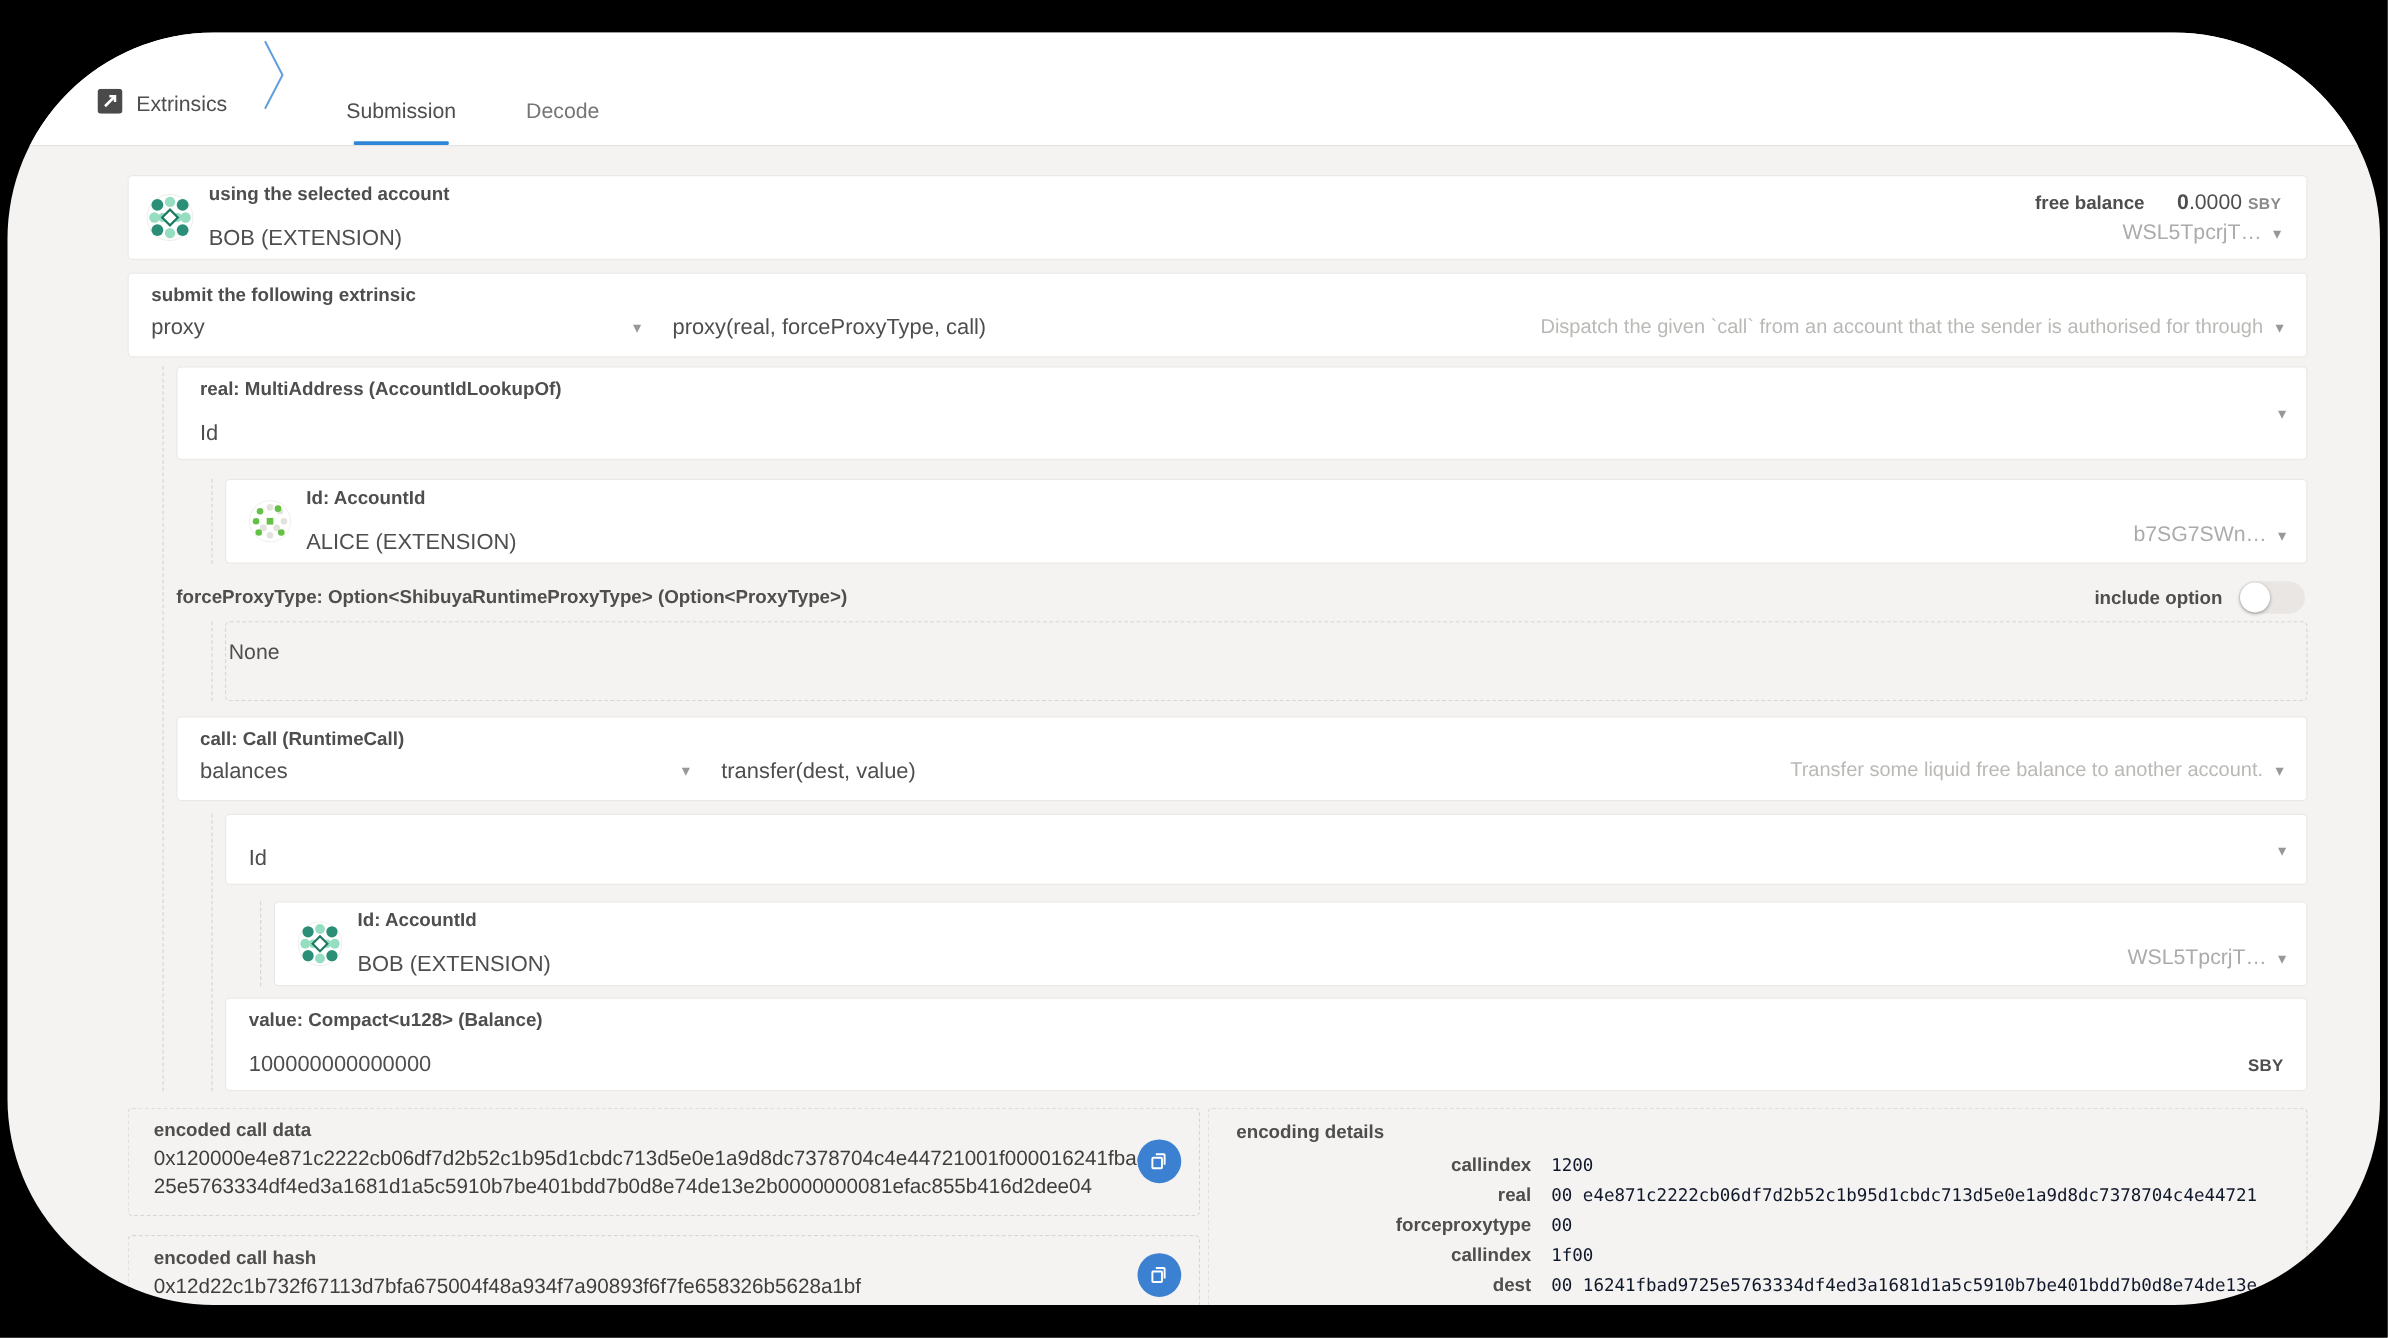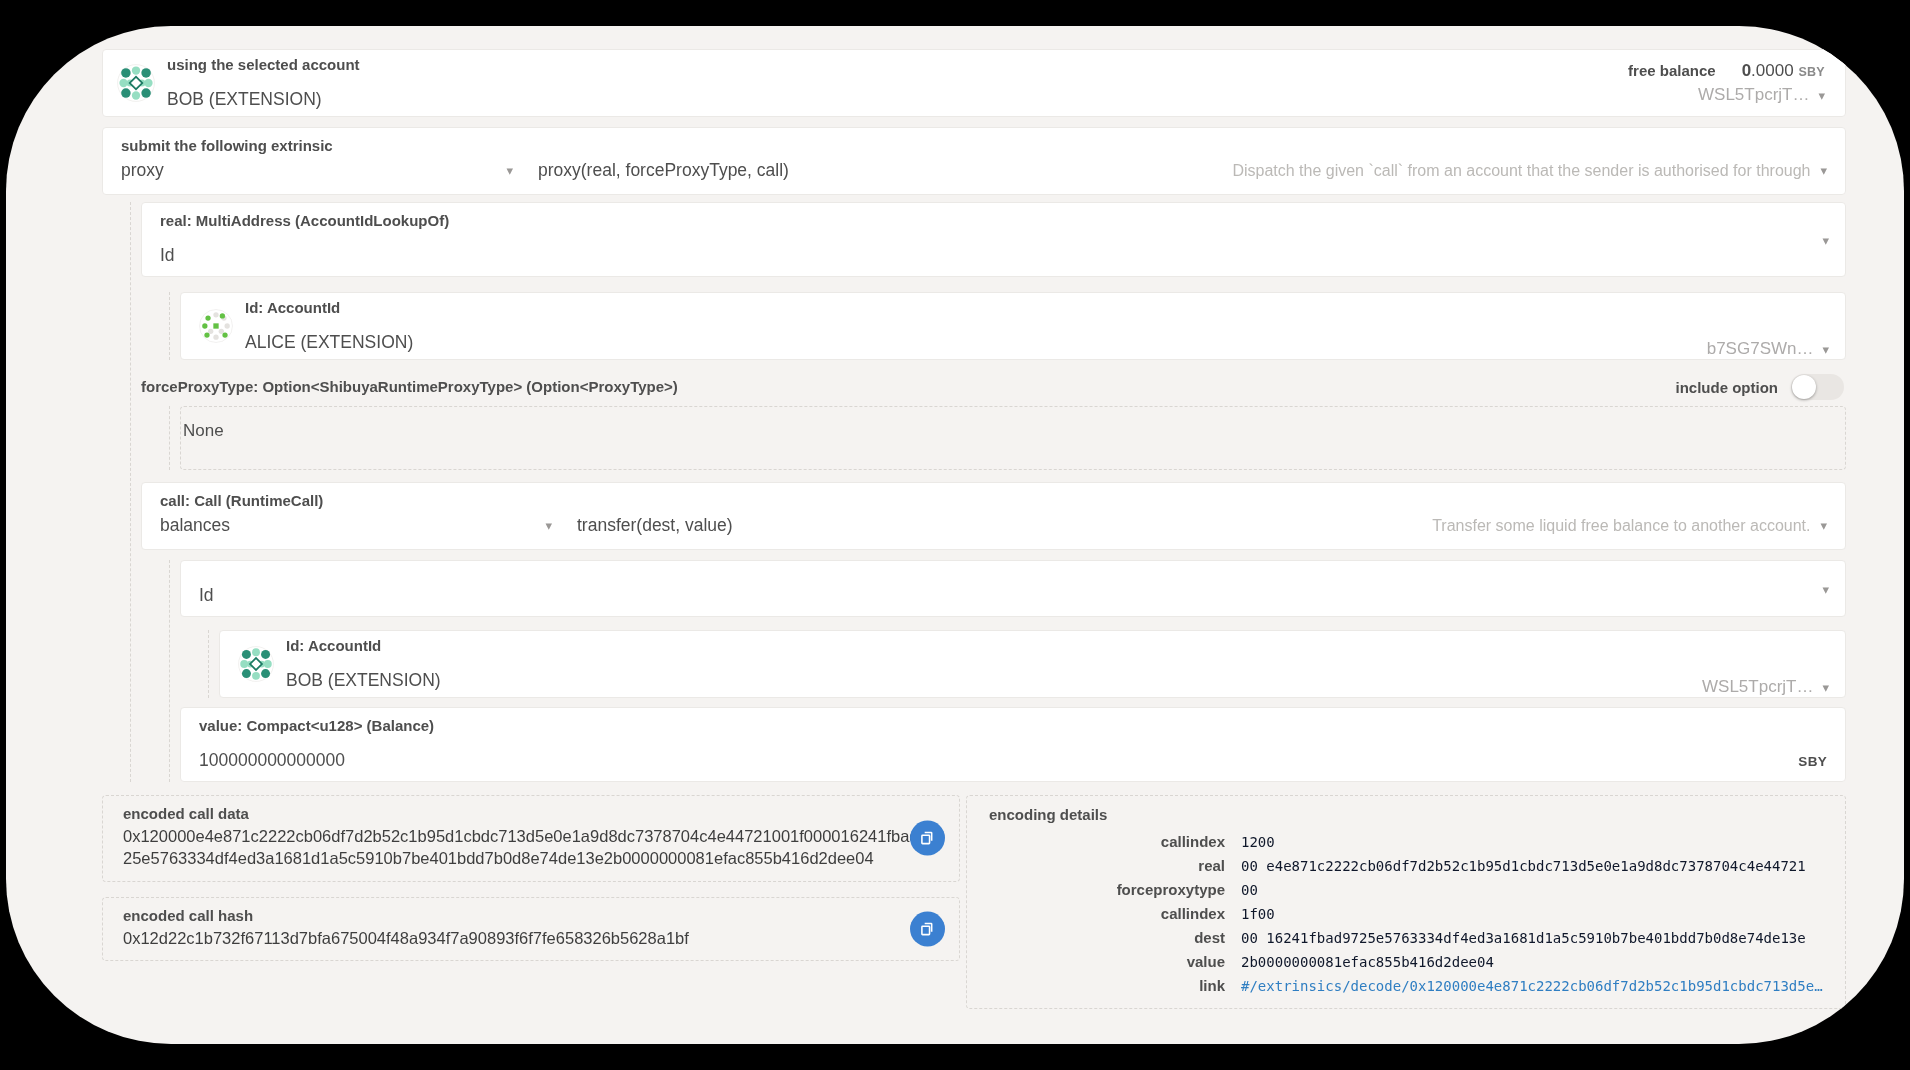--- a/index.html
+++ b/index.html
@@ -38,21 +38,21 @@
   .row2 { display:flex; align-items:center; margin-top:5px; }
   .dd { width:392px; display:flex; justify-content:space-between; align-items:center; font-size:17.5px; color:#4e4e4e; cursor:pointer; }
   .method { margin-left:25px; font-size:17.5px; color:#4e4e4e; }
   .docs { margin-left:auto; color:#bbb9b6; font-size:16px; display:flex; align-items:center; gap:10px; cursor:pointer; white-space:nowrap; }
 
   .nest { margin-left:28px; padding-left:10px; border-left:1px dashed #d9d6d2; }
   .mb15 { margin-bottom:15px; } .mb14 { margin-bottom:14px; } .mb13 { margin-bottom:13px; }
   .mb12 { margin-bottom:12px; } .mb10 { margin-bottom:10px; } .mb9 { margin-bottom:9px; }
 
   .id-card { display:flex; align-items:center; min-height:61px; padding:6px 18px; }
-  .id-card .addr { position:absolute; right:16px; bottom:0; }
+  .id-card .addr { position:absolute; right:16px; bottom:12px; }
 
   .fpt-row { display:flex; align-items:center; justify-content:space-between; margin:4px 0 6px; }
   .inc { display:flex; align-items:center; gap:13px; font-size:15px; font-weight:700; color:#4e4e4e; margin-right:2px; }
   .toggle { width:53px; height:26px; border-radius:13px; background:#e9e6e3; position:relative; cursor:pointer; }
   .toggle::after { content:""; position:absolute; left:1px; top:1px; width:24px; height:24px; border-radius:50%; background:#fff; box-shadow:0 1px 3px rgba(0,0,0,.35); }
 
   .dashed-box { border:1px dashed #d9d6d2; border-radius:4px; }
   .none-box { padding:14px 2px 28px; font-size:17px; color:#4e4e4e; }
 
   .value-card .sby { position:absolute; right:18px; bottom:12px; font-size:13.5px; font-weight:700; color:#4e4e4e; letter-spacing:.3px; }
@@ -68,20 +68,40 @@
   .enc-grid { display:grid; grid-template-columns:236px 1fr; column-gap:16px; row-gap:7px; margin-top:9px; align-items:baseline; }
   .enc-label { text-align:right; font-size:15px; font-weight:700; color:#4e4e4e; }
   .enc-val { font-family:"DejaVu Sans Mono", monospace; font-size:14px; color:#0f172a; white-space:nowrap; overflow:hidden; text-overflow:ellipsis; }
   .enc-val.link { color:#2f7ec2; cursor:pointer; }
 </style>
 </head>
 <body>
 
 <div class="window">
 
+  <header class="hdr">
+    <div class="crumb">
+      <span>
+        <svg width="20" height="20" viewBox="0 0 20 20">
+            <rect width="20" height="20" rx="3" fill="#4a4a4a"></rect>
+            <path d="M6 14 L14 6 M9.5 6 H14 V10.5" stroke="#fff" stroke-width="2" fill="none"></path>
+          </svg>
+      </span>
+      <span>Extrinsics</span>
+    </div>
+    <span class="chev">
+      <svg width="17" height="56" viewBox="0 0 17 56">
+          <path d="M1 1 L15 28 L1 55" stroke="#5f9fdf" stroke-width="1.6" fill="none"></path>
+        </svg>
+    </span>
+    <nav class="tabs">
+      <div class="tab active">Submission</div>
+      <div class="tab inactive">Decode</div>
+    </nav>
+  </header>
 
   <div class="content">
 
     <section class="card account-card">
       <span class="identicon">
         <svg width="38" height="38" viewBox="0 0 64 64">
           <circle cx="32" cy="32" r="31" fill="#fff" stroke="#e7e5e2"></circle>
           <circle cx="15" cy="15" r="8" fill="#2a8f76"></circle>
             <circle cx="49" cy="15" r="8" fill="#2a8f76"></circle>
           <circle cx="15" cy="49" r="8" fill="#2a8f76"></circle>

